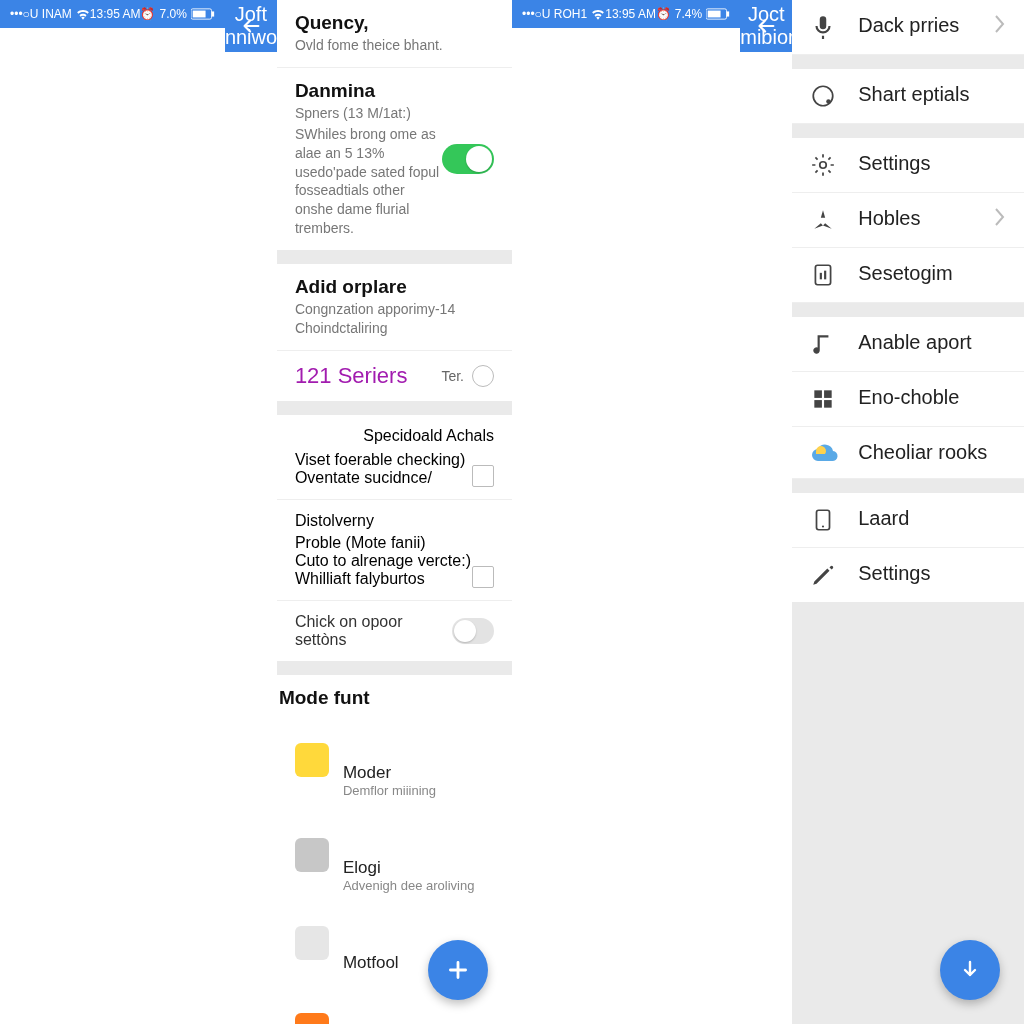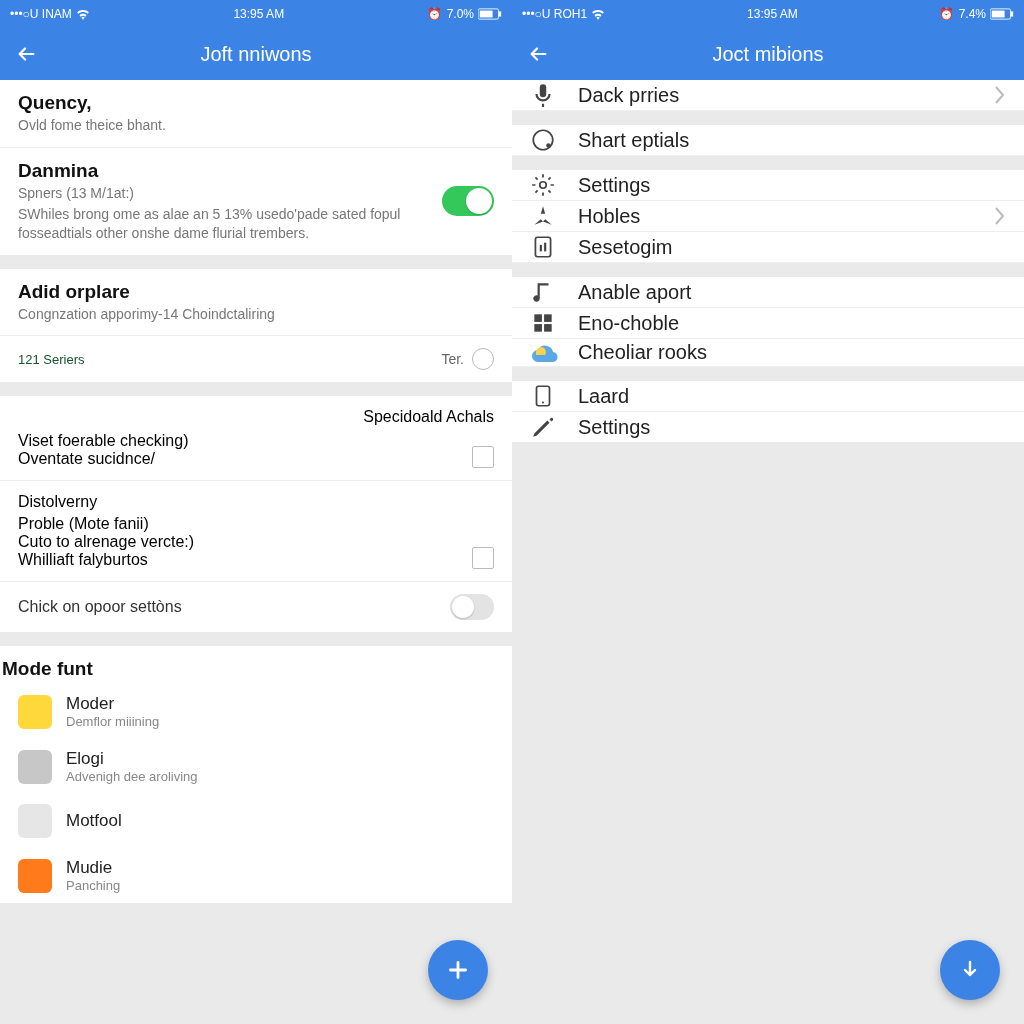--- a/index.html
+++ b/index.html
@@ -1,18 +1,18 @@
 <!DOCTYPE html>
 <html><head>
 <meta charset="utf-8">
 <style>
   * { box-sizing: border-box; margin: 0; padding: 0; }
   html, body { width: 1024px; height: 1024px; font-family: -apple-system, "Helvetica Neue", Arial, sans-serif; }
   body { display: flex; background: #bfbfbf; }
-  .phone { width: 512px; height: 1024px; background: #fff; display: flex; flex-direction: column; overflow: hidden; }
+  .phone { width: 512px; height: 1024px; background: #fff; display: flex; overflow: hidden; }
   .statusbar {
     height: 28px; background: #3b84e6; color: #fff; display: flex;
     align-items: center; justify-content: space-between; padding: 0 10px;
     font-size: 12px;
   }
   .statusbar .sb-left, .statusbar .sb-right { display: flex; align-items: center; gap: 4px; }
   .header {
     height: 52px; background: #3b84e6; color: #fff; display: flex;
     align-items: center; padding: 0 10px; position: relative;
   }
@@ -23,21 +23,21 @@
   .row {
     padding: 12px 18px; border-bottom: 1px solid #eee; display: flex;
     align-items: center; justify-content: space-between; position: relative;
   }
   .row:last-child { border-bottom: none; }
   .row .text { flex: 1; }
   .row .text .title-t { font-size: 19px; font-weight: 700; color: #111; }
   .row .text .sub { font-size: 14px; color: #777; margin-top: 2px; line-height: 1.35; }
   .section-title { font-size: 19px; font-weight: 700; color: #111; padding: 12px 2px 4px; background: #fff; }
   .list-item {
-    display: flex; align-items: center; padding: 2px 18px; background: #fff;
+    display: flex; align-items: flex-start; padding: 14px 18px; background: #fff;
     border-bottom: 1px solid #eee; cursor: pointer;
   }
   .list-item:last-child { border-bottom: none; }
   .list-item .icon-slot { width: 48px; display: flex; justify-content: flex-start; align-items: center; }
   .list-item .label { flex: 1; font-size: 20px; color: #222; }
   .list-item .chev { color: #bbb; }
   .switch-on {
     width: 52px; height: 30px; border-radius: 15px; background: #34c759;
     position: relative; cursor: pointer;
   }
@@ -64,21 +64,21 @@
     background: #3b84e6; border-radius: 50%; display: flex; align-items: center;
     justify-content: center; color: #fff; box-shadow: 0 4px 10px rgba(0,0,0,.25);
     cursor: pointer;
   }
   .phone { position: relative; }
   .app-tile {
     width: 34px; height: 34px; border-radius: 6px; display: flex; align-items: center;
     justify-content: center; margin-right: 14px; font-size: 18px; color: #fff;
   }
   .app-row { display: flex; align-items: center; padding: 10px 18px; background: #fff; }
-  .app-row .atext { flex: 1; }
+  .app-row .atext { flex: 1; margin-top: 40px; }
   .app-row .atext .aname { font-size: 17px; color: #222; }
   .app-row .atext .asub { font-size: 13px; color: #888; }
   .ter-label { font-size: 14px; color: #666; margin-right: 8px; }
   svg { display: block; }
   .icon-gray { fill: #444; }
   .icon-stroke { stroke: #444; fill: none; stroke-width: 1.6; }
 </style>
 </head>
 <body>
 
@@ -136,21 +136,21 @@
 
     <div class="group">
       <div class="row">
         <div class="text">
           <div class="title-t">Adid orplare</div>
           <div class="sub">Congnzation apporimy-14 Choindctaliring</div>
         </div>
       </div>
       <div class="row">
         <div class="text">
-          <div style="font-size:13px;color:#14532d;">121 Seriers</div>
+          <div style="font-size:22px;color:#a21caf;">121 Seriers</div>
         </div>
         <span class="ter-label">Ter.</span>
         <div class="radio-off"></div>
       </div>
     </div>
 
     <div class="group">
       <div class="row" style="flex-direction:column;align-items:flex-end;">
         <div class="title-t" style="margin-bottom:6px;">Specidoald Achals</div>
         <div style="display:flex;width:100%;justify-content:space-between;align-items:flex-end;">

